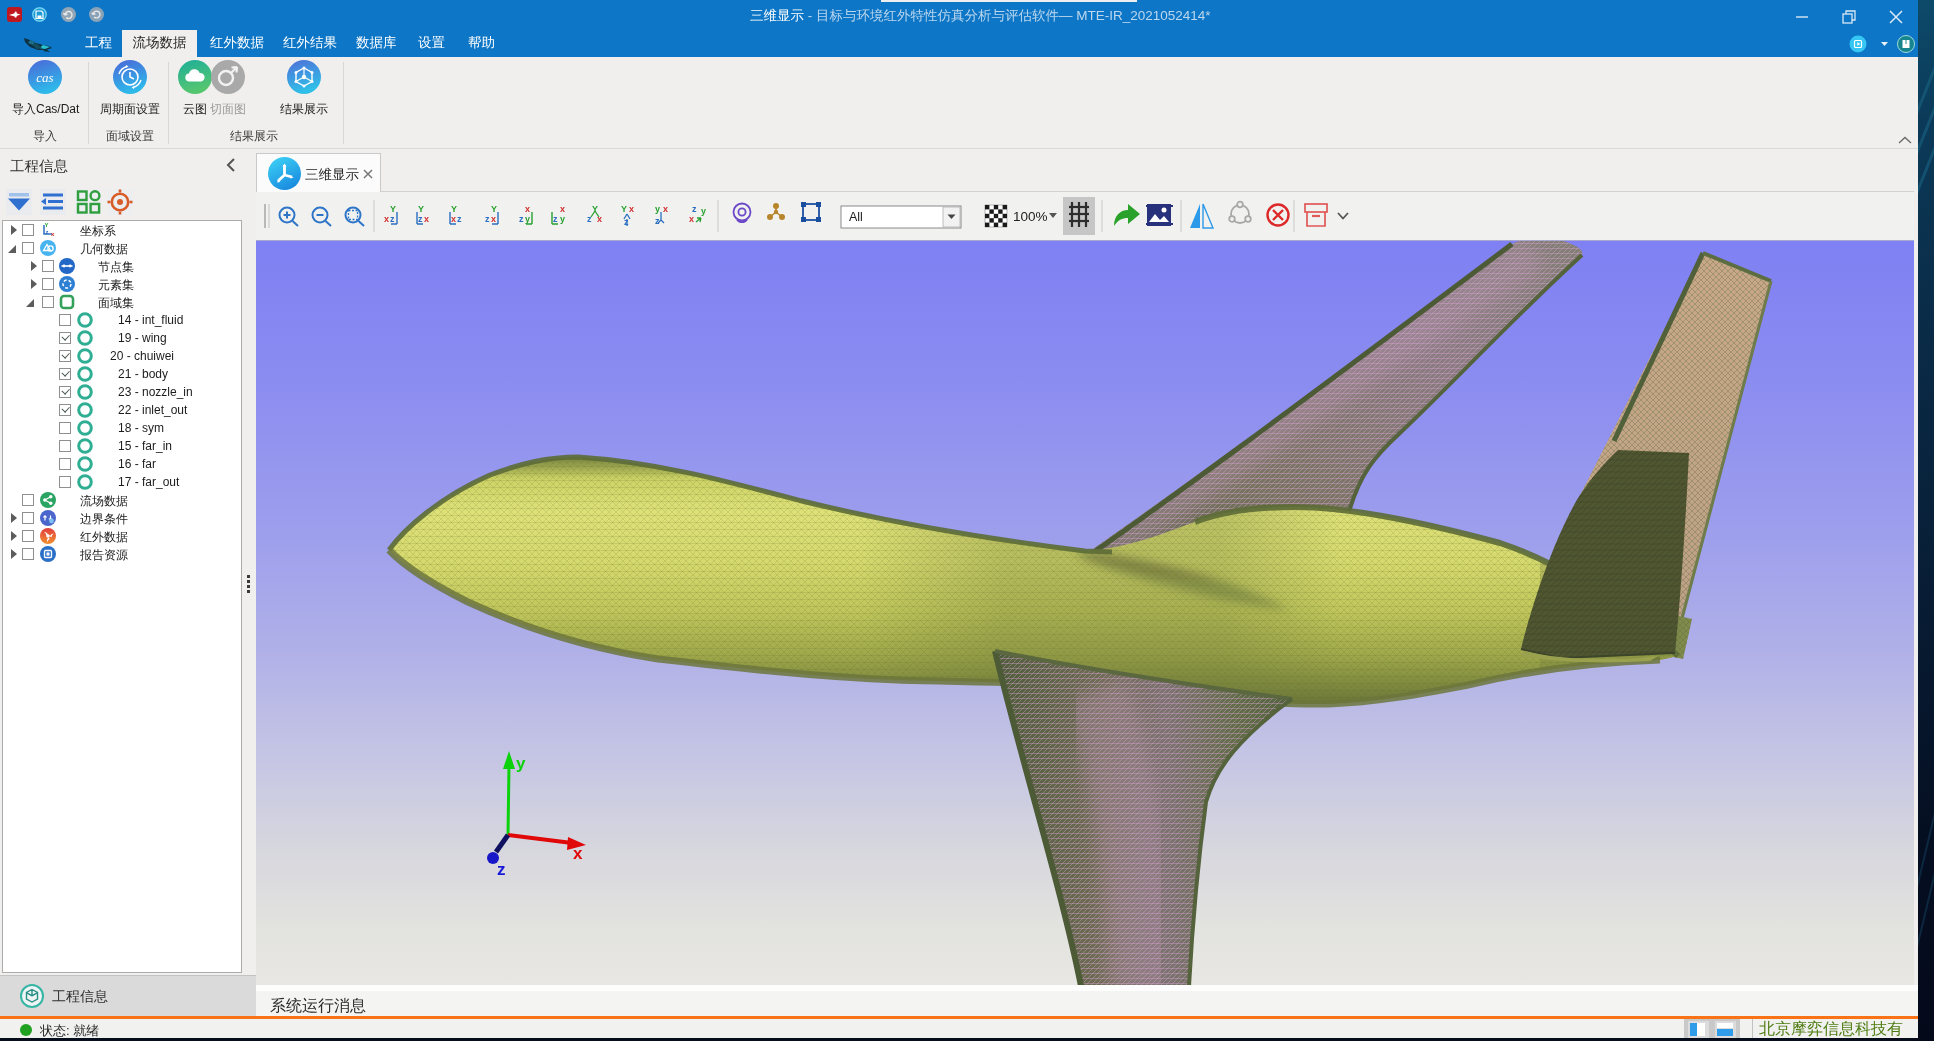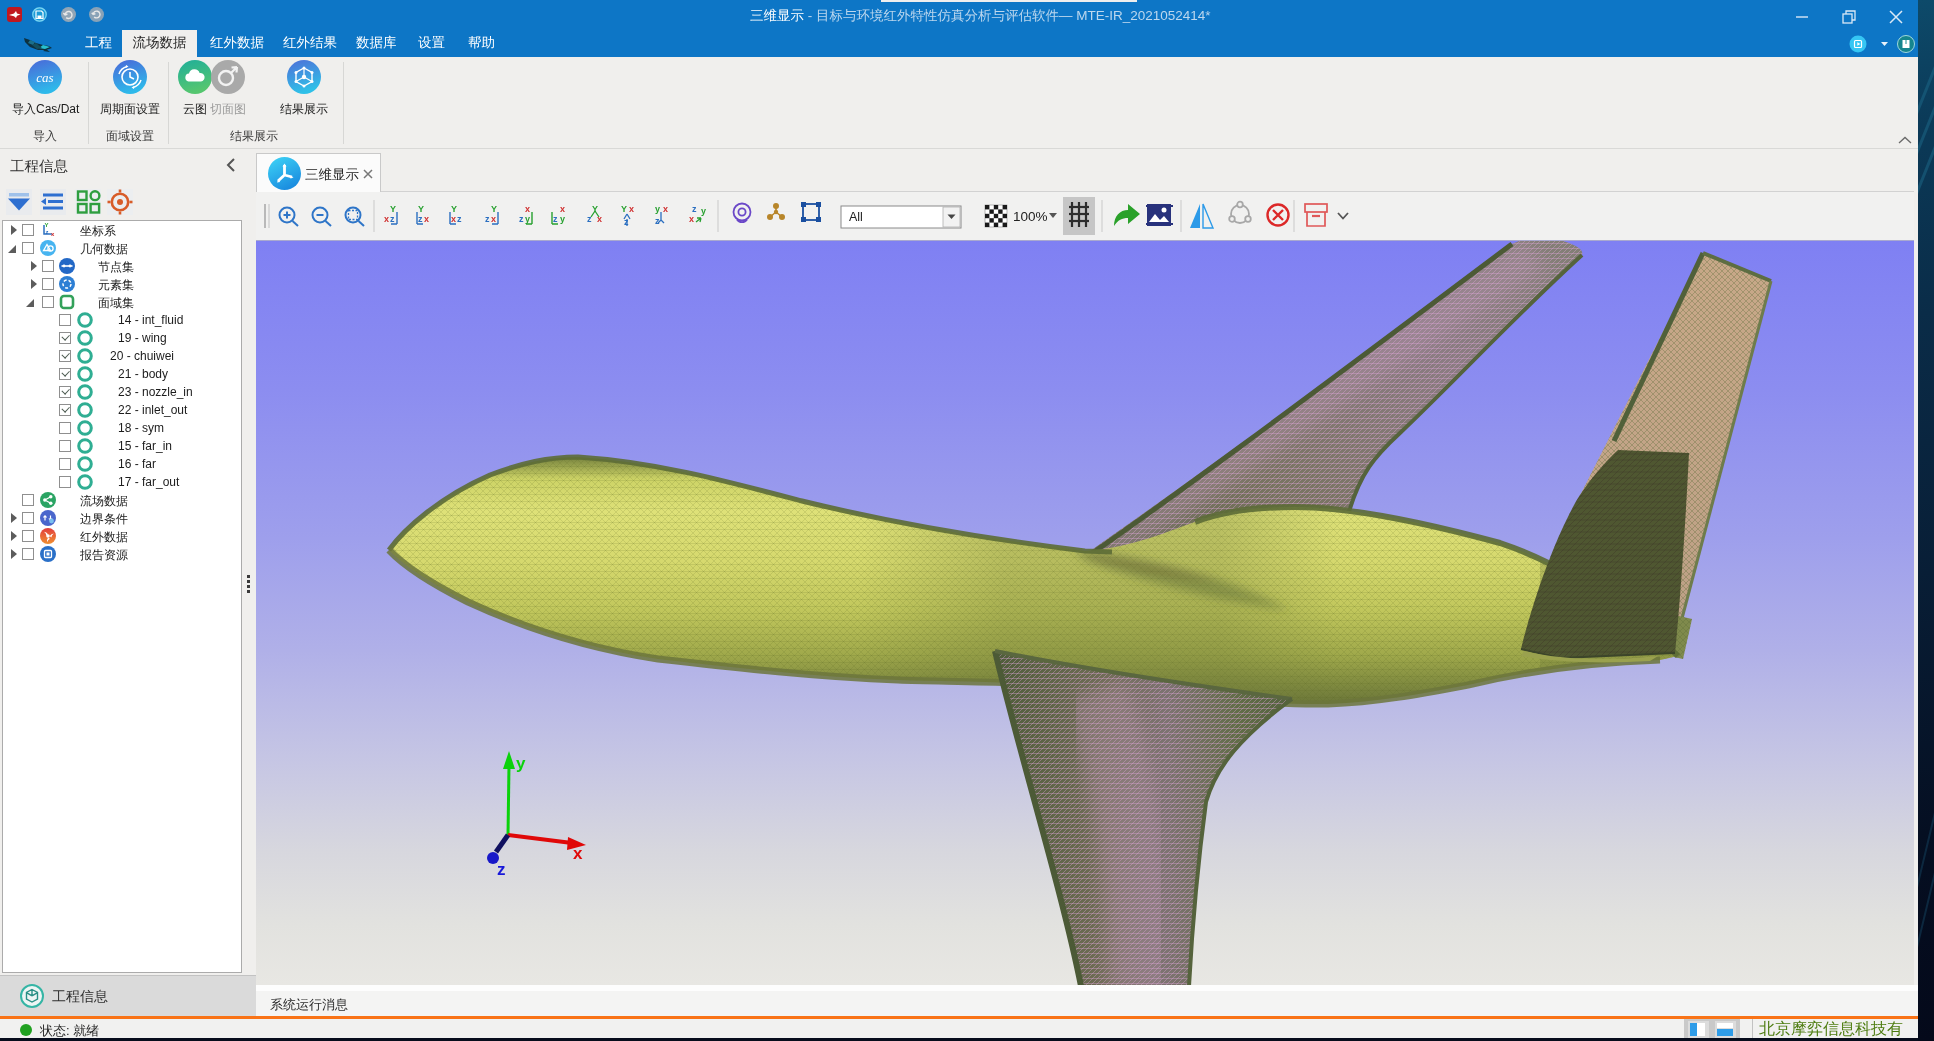--- a/index.html
+++ b/index.html
@@ -790,21 +790,21 @@
         <text x="573" y="858" font-size="17" font-weight="bold" fill="#e00808">x</text>
         <line x1="508" y1="834" x2="496" y2="851" stroke="#101060" stroke-width="5"></line>
         <circle cx="493" cy="857" r="6" fill="#1818c8"></circle>
         <text x="497" y="874" font-size="17" font-weight="bold" fill="#1818d8">z</text>
       </g>
     </svg>
   </div>
   <div class="abs" id="rightgap"></div>
   <div class="abs" id="msgbar">
       <div class="white"></div>
-      <div style="position:absolute;left:14px;top:11px;font-size:13px;color:#2b2b2b;">系统运行消息</div>
+      <div style="position:absolute;left:14px;top:11px;font-size:16px;color:#2b2b2b;">系统运行消息</div>
     </div>
 
   <svg class="abs" style="left:246px;top:575px" width="6" height="18" viewBox="0 0 6 18">
     <rect x="1" y="0" width="3" height="3" fill="#3a3a3a"></rect>
       <rect x="1" y="5" width="3" height="3" fill="#3a3a3a"></rect>
     <rect x="1" y="10" width="3" height="3" fill="#3a3a3a"></rect>
       <rect x="1" y="15" width="3" height="3" fill="#3a3a3a"></rect>
   </svg>
 
   <div class="abs" id="statusbar">

